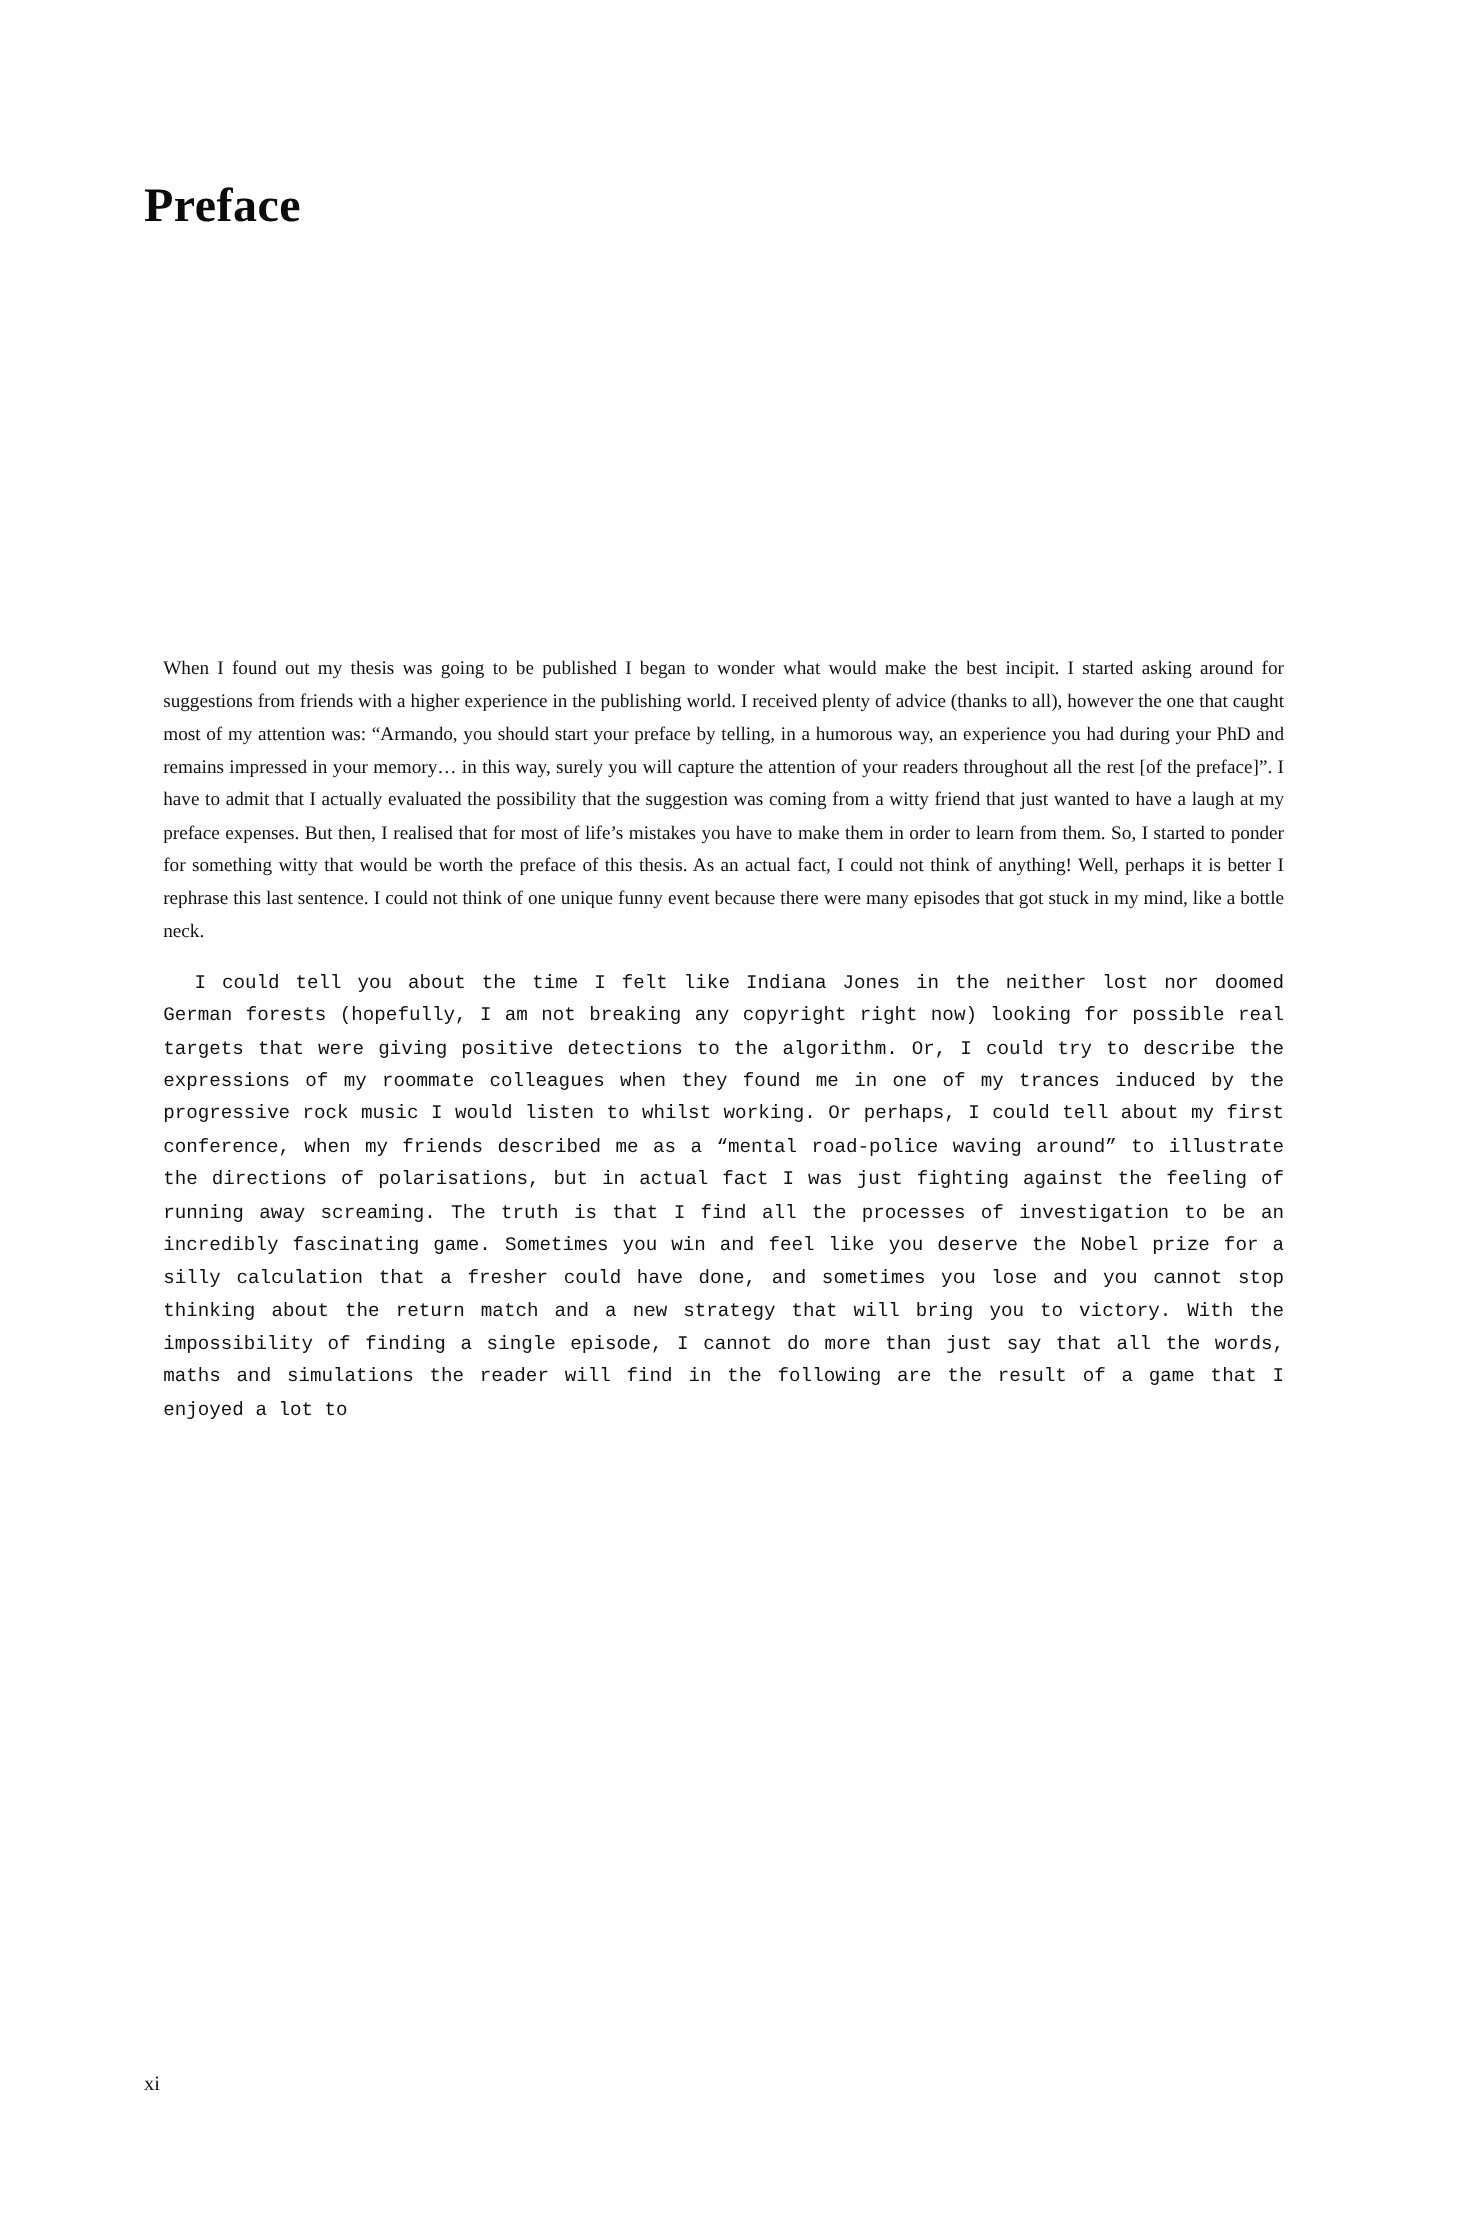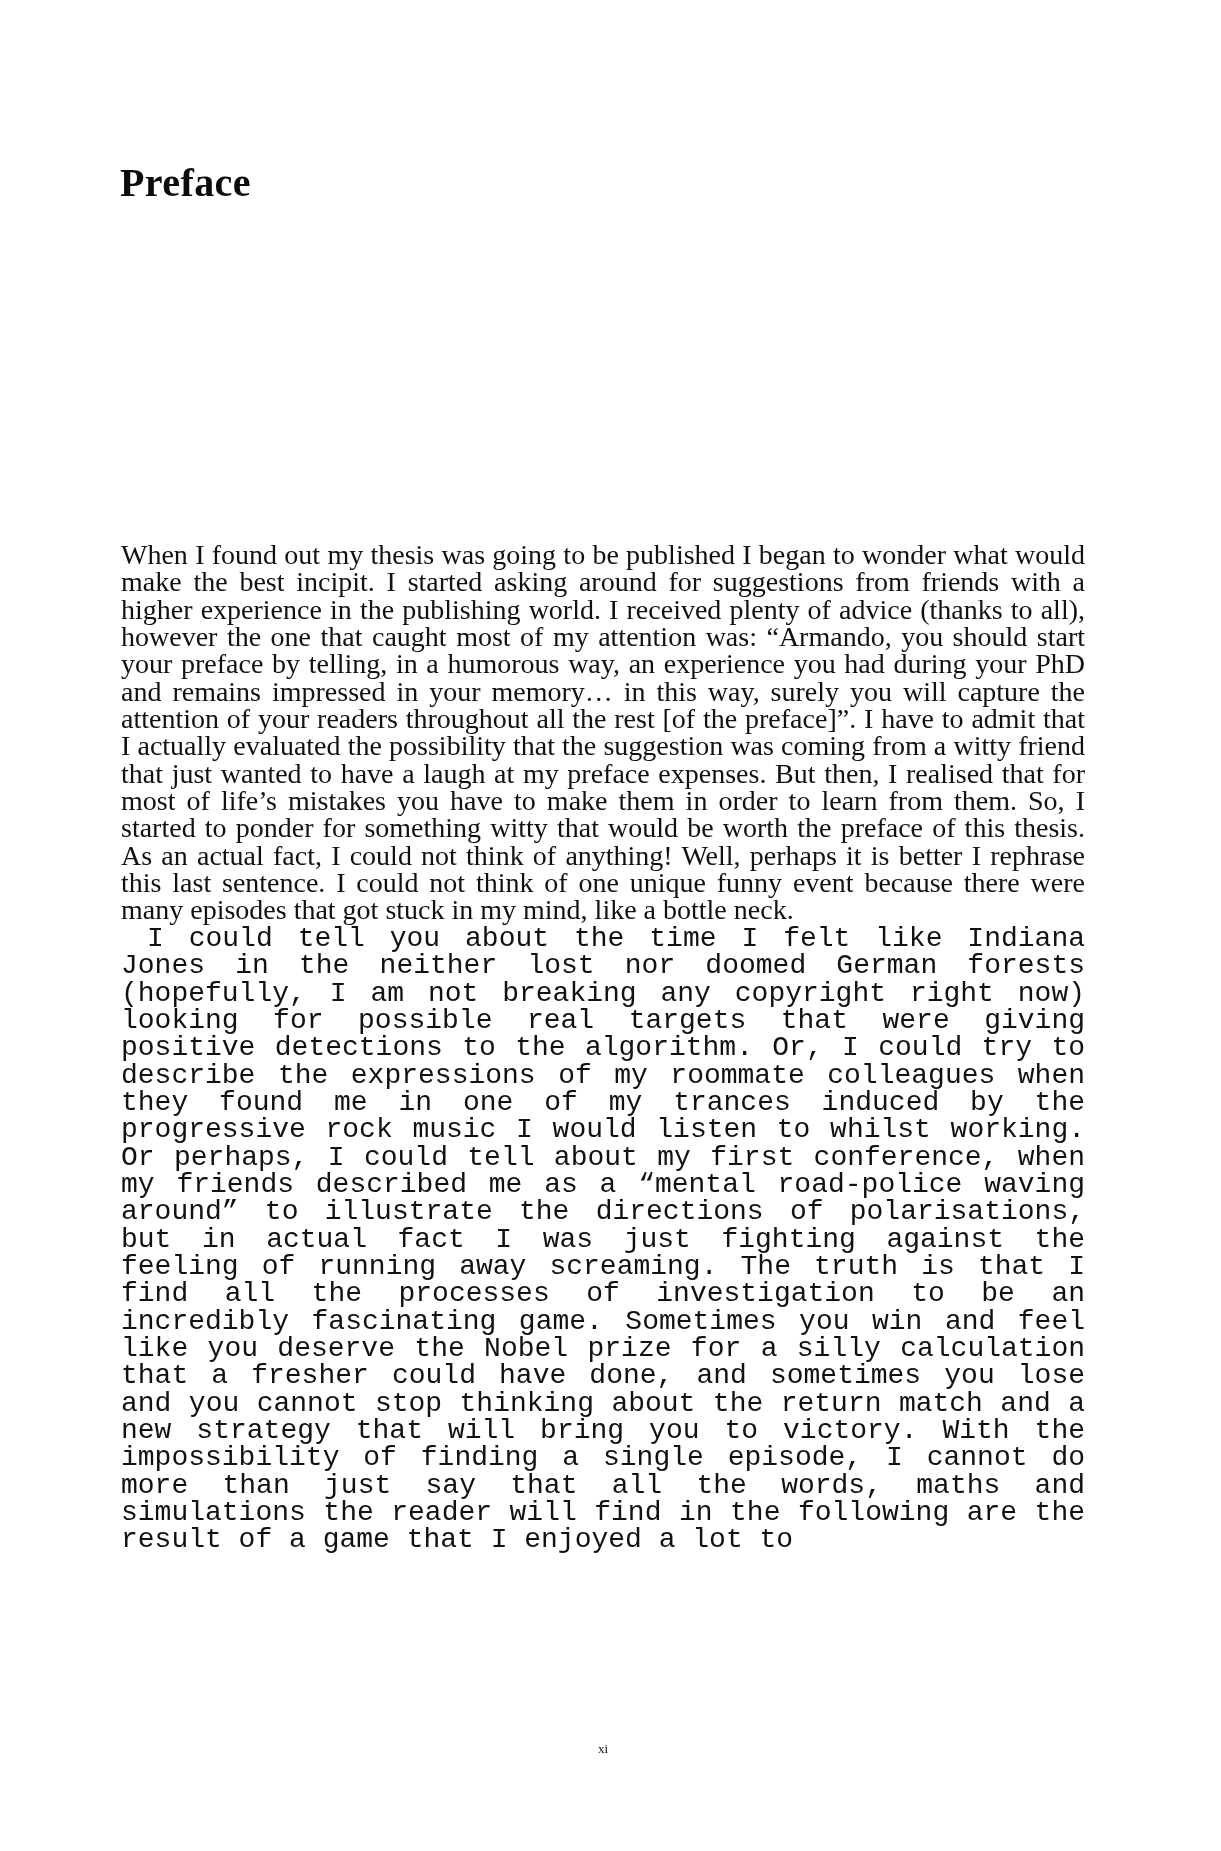--- a/index.html
+++ b/index.html
@@ -13,21 +13,21 @@
     height: 1851px;
     position: relative;
     font-family: "Liberation Serif", "DejaVu Serif", serif;
     color: #000000;
     overflow: hidden;
   }
 
   .page {
     position: absolute;
     left: 0;
-    top: 12px;
+    top: 0;
     width: 1221px;
     height: 1636px;
     background: #ffffff;
   }
 
   .content-frame {
     position: absolute;
     left: 120px;
     top: 0;
     width: 966px;
@@ -47,42 +47,42 @@
   }
 
   .body-block {
     position: absolute;
     left: 0;
     top: 528px;
     width: 966px;
   }
 
   .body-par {
-    margin: 1px;
-    font-size: 28px;
+    margin: 16px;
+    font-size: 16px;
     line-height: 27.35px;
     text-align: justify;
     text-justify: inter-word;
     color: #111111;
     hyphens: none;
     -webkit-hyphens: none;
   }
 
   .body-par.indented {
     text-indent: 26px;
     font-family: Liberation Mono, monospace;
   }
 
   .folio {
     position: absolute;
     right: 0;
     top: 1727px;
     width: 966px;
-    text-align: center;
-    font-size: 13px;
+    text-align: left;
+    font-size: 17px;
     line-height: 20px;
     color: #111111;
   }
 </style>
 </head>
 <body>
 
 <div class="page">
   <div class="content-frame">
 

